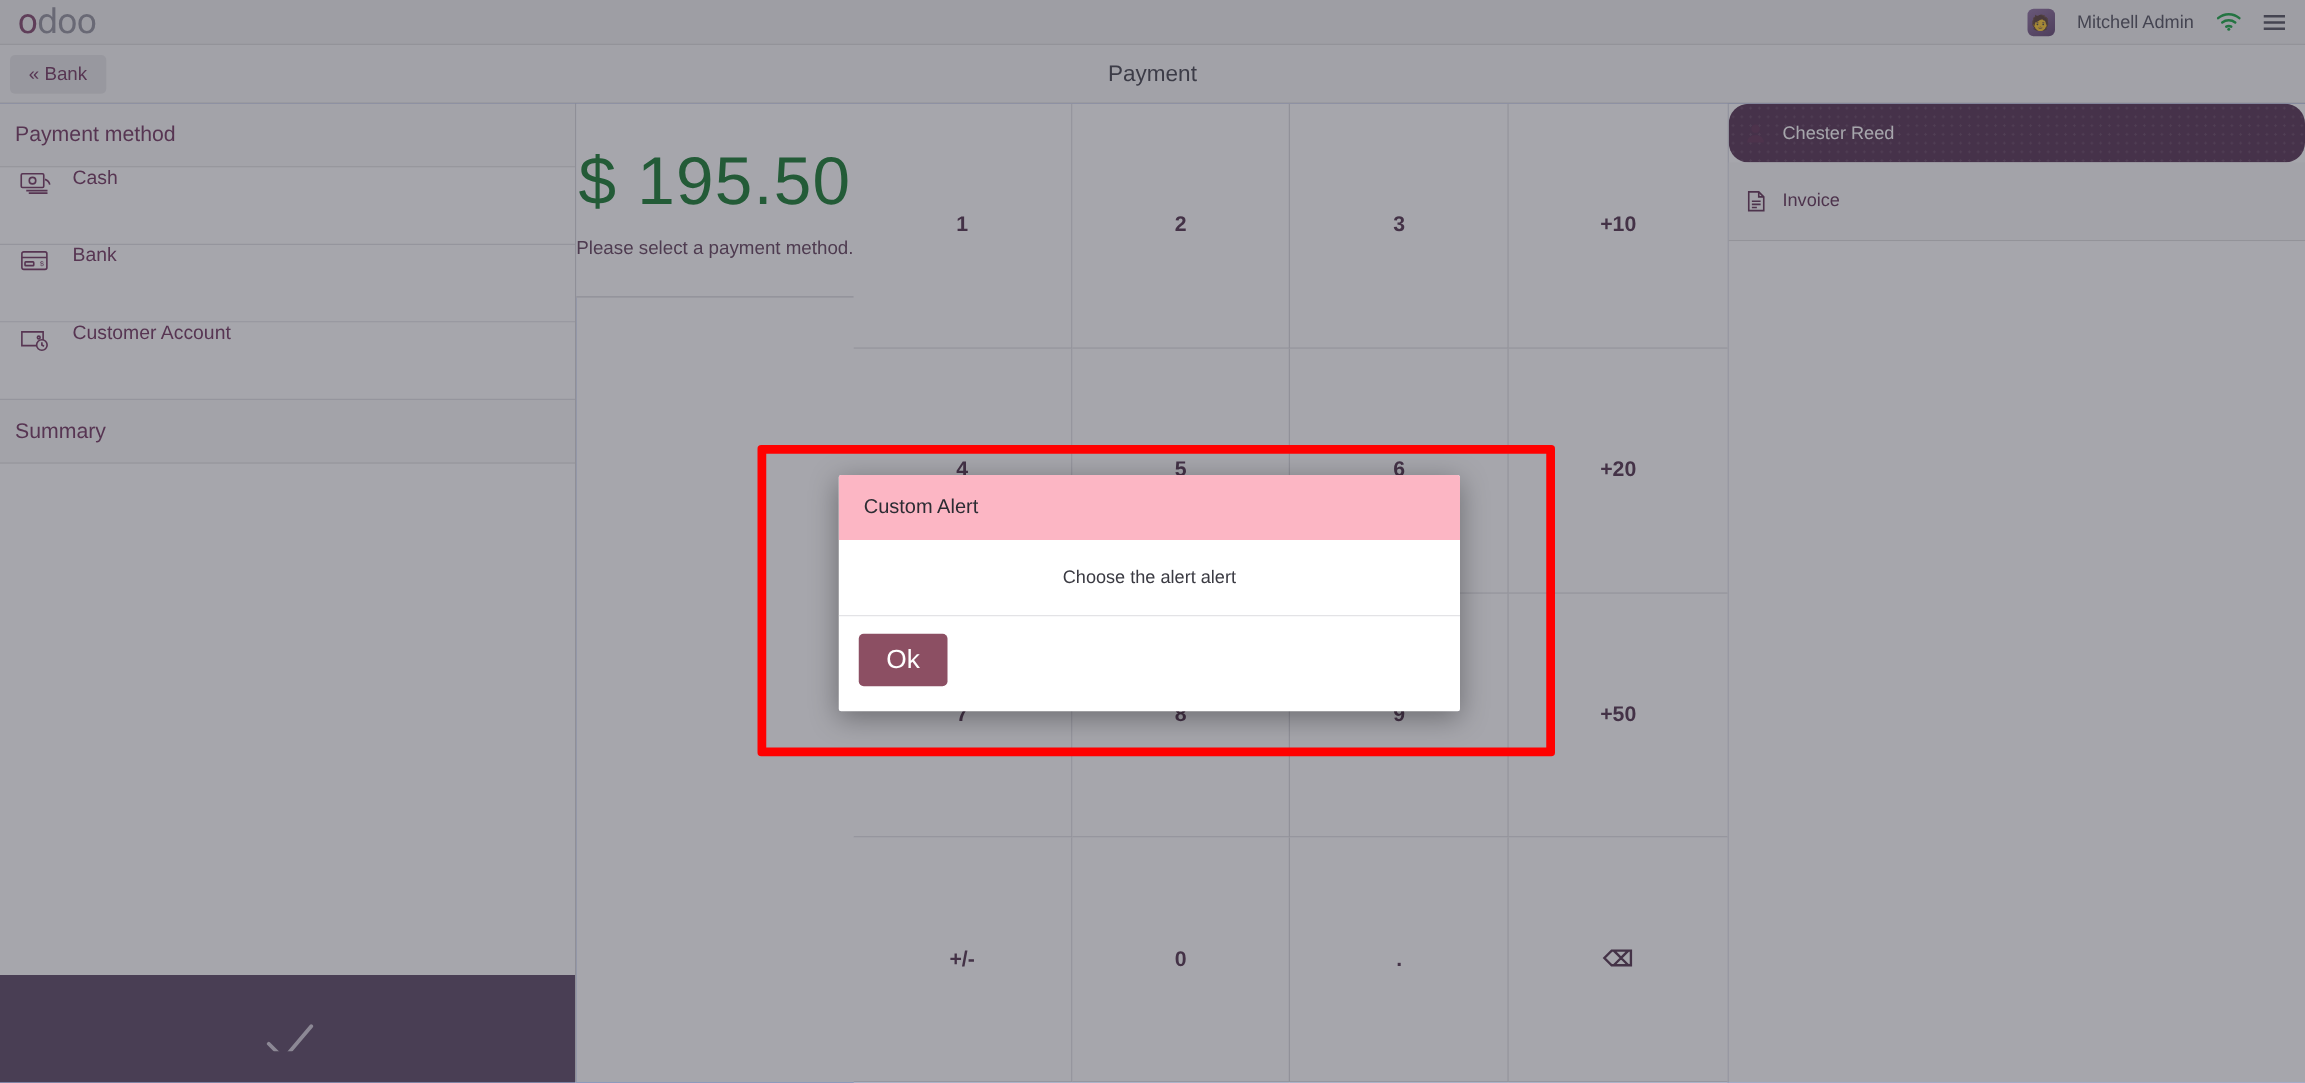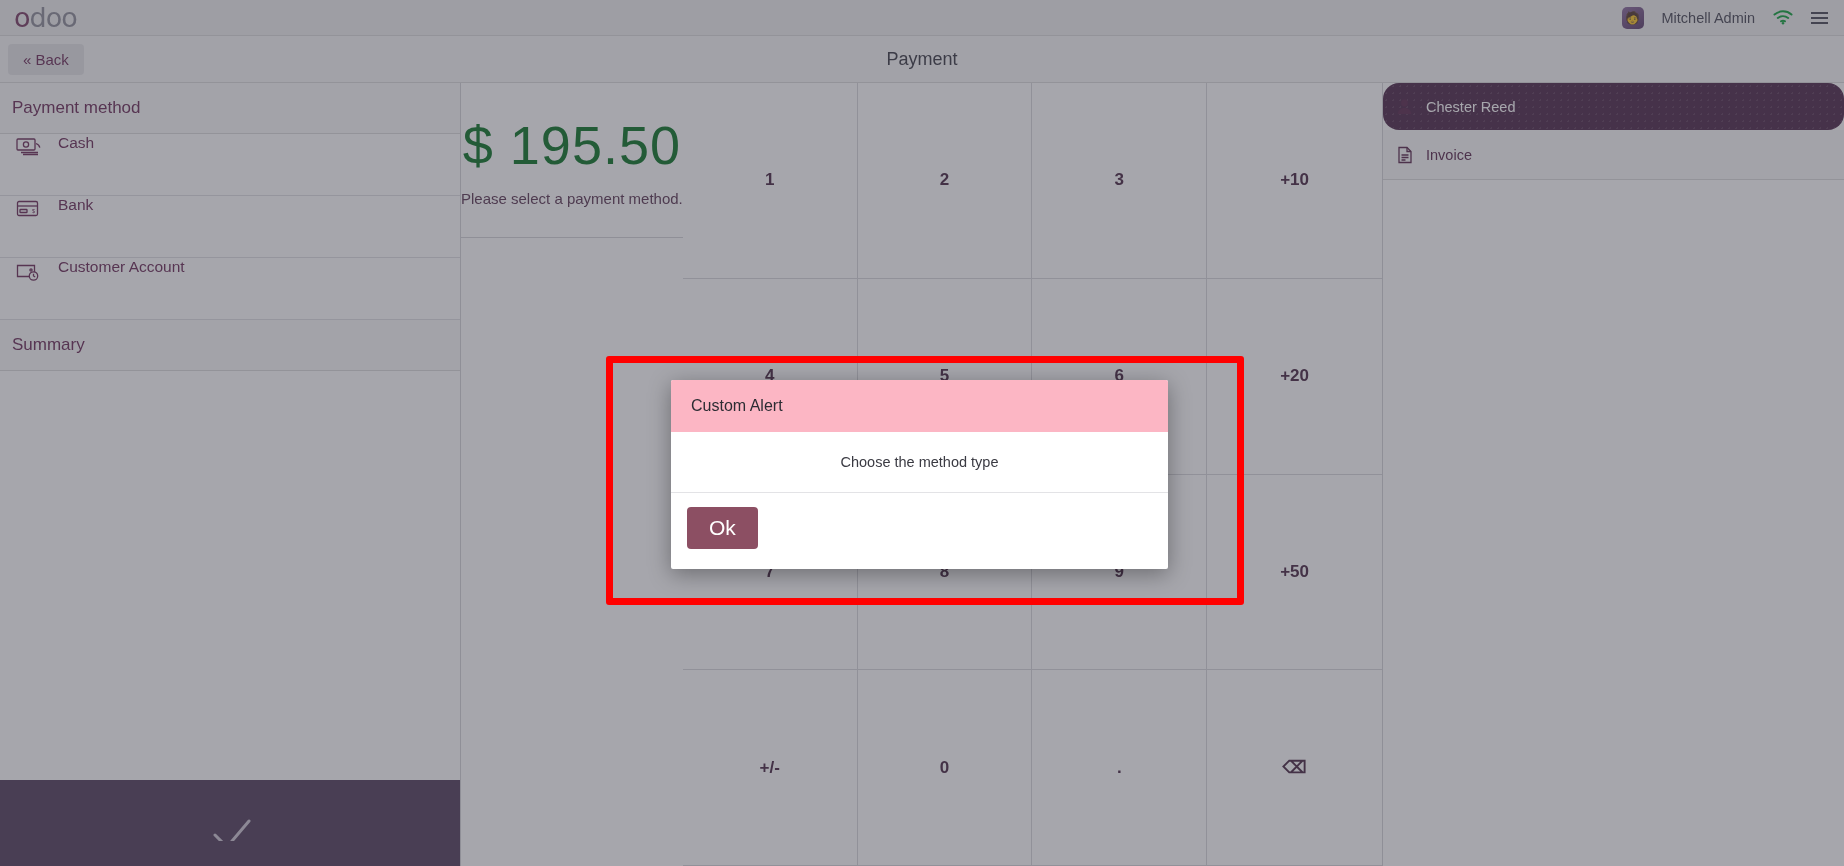--- a/index.html
+++ b/index.html
@@ -160,21 +160,21 @@
     height: 47px; display: flex; align-items: center;
     padding-left: 14px; gap: 11px;
     background: #4f2a4b;
     color: #ffffff; font-size: 14.5px;
     cursor: pointer;
     background-image: radial-gradient(rgba(255,255,255,0.10) 1px, transparent 1px);
     background-size: 7px 7px;
     border-radius: 16px;
   }
   .rs-row {
-    height: 50px; display: flex; align-items: center;
+    height: 63px; display: flex; align-items: center;
     padding-left: 14px; gap: 11px;
     border-bottom: 1px solid #dcdcdc;
     font-size: 14.5px; color: #5b2b4f;
     background: #fafafa; cursor: pointer;
   }
   .rs-icon { width: 18px; height: 18px; display: flex; align-items: center; color: #5b2b4f; }
   .right-filler { flex: 1; background: #ffffff; }
 
   
   .backdrop {
@@ -257,21 +257,21 @@
       </div>
       <div class="menu-icon">
         <i></i>
         <i></i>
         <i></i>
       </div>
     </div>
   </div>
 
   <div class="subheader">
-    <button class="back-btn">« Back</button>
+    <button class="back-btn">« Bank</button>
     <div class="page-title">Payment</div>
   </div>
 
   <div class="main">
 
     <div class="left-col">
       <div class="section-head">Payment method</div>
 
       <div class="pm-row">
         <span class="pm-icon">
@@ -371,21 +371,21 @@
 
 
       <div class="right-filler"></div>
     </div>
   </div>
 
   <div class="backdrop"></div>
 
   <div class="dialog">
     <div class="dialog-header">Custom Alert</div>
-    <div class="dialog-body">Choose the method type</div>
+    <div class="dialog-body">Choose the alert alert</div>
     <div class="dialog-footer">
       <button class="ok-btn">Ok</button>
     </div>
   </div>
 
   <div class="annot-box"></div>
 
 </div>
 
 </body></html>

